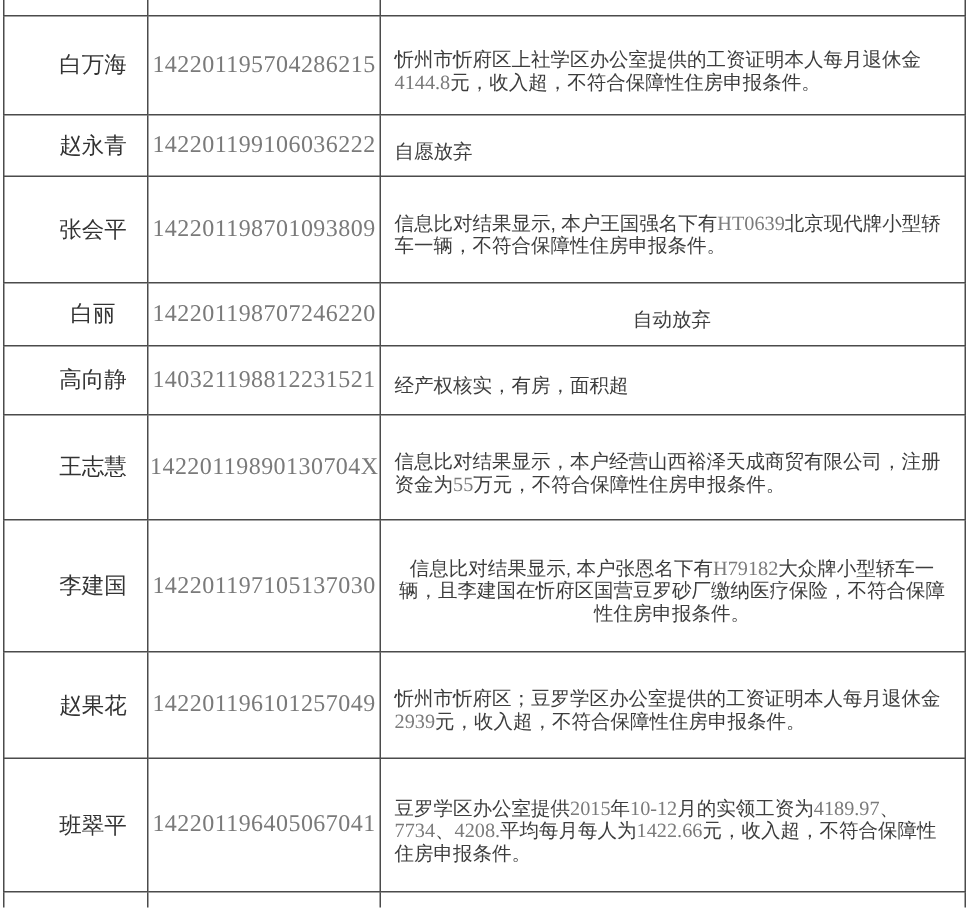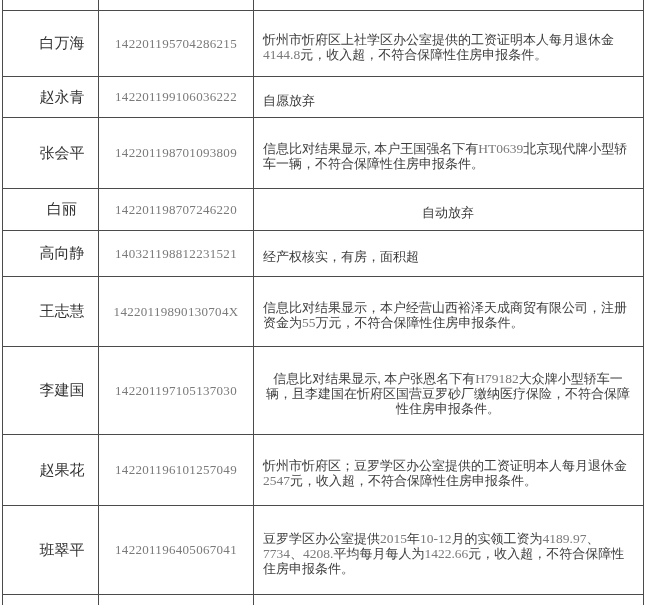--- a/index.html
+++ b/index.html
@@ -47,21 +47,21 @@
   tbody tr:nth-child(10) td{height:89px;}
   td.c-name{
     text-align:center;
     font-size:15px;
     color:#333333;
     padding-left:24px;
   }
   td.c-id{
     text-align:center;
     font-family:"Liberation Serif", serif;
-    font-size:13px;
+    font-size:16px;
     color:var(--numeric-color);
     letter-spacing:0.3px;
   }
   td.c-reason{
     padding:8px 10px 2px 9px;
     font-size:13px;
     line-height:15px;
     color:var(--text-color);
     text-align:left;
   }
@@ -118,21 +118,21 @@
     <td class="c-reason">信息比对结果显示，本户经营山西裕泽天成商贸有限公司，注册资金为<span class="num">55</span>万元，不符合保障性住房申报条件。</td>
   </tr>
         <tr>
     <td class="c-name">李建国</td>
     <td class="c-id">142201197105137030</td>
     <td class="c-reason">信息比对结果显示, 本户张恩名下有<span class="num">H79182</span>大众牌小型轿车一辆，且李建国在忻府区国营豆罗砂厂缴纳医疗保险，不符合保障性住房申报条件。</td>
   </tr>
         <tr>
     <td class="c-name">赵果花</td>
     <td class="c-id">142201196101257049</td>
-    <td class="c-reason">忻州市忻府区；豆罗学区办公室提供的工资证明本人每月退休金<span class="num">2547</span>元，收入超，不符合保障性住房申报条件。</td>
+    <td class="c-reason">忻州市忻府区；豆罗学区办公室提供的工资证明本人每月退休金<span class="num">2939</span>元，收入超，不符合保障性住房申报条件。</td>
   </tr>
         <tr>
     <td class="c-name">班翠平</td>
     <td class="c-id">142201196405067041</td>
     <td class="c-reason">豆罗学区办公室提供<span class="num">2015</span>年<span class="num">10-12</span>月的实领工资为<span class="num">4189.97</span>、<span class="num">7734</span>、<span class="num">4208.</span>平均每月每人为<span class="num">1422.66</span>元，收入超，不符合保障性住房申报条件。</td>
   </tr>
         <tr class="partial-bottom">
     <td class="c-name"></td>
     <td class="c-id"></td>
     <td class="c-reason"></td>

